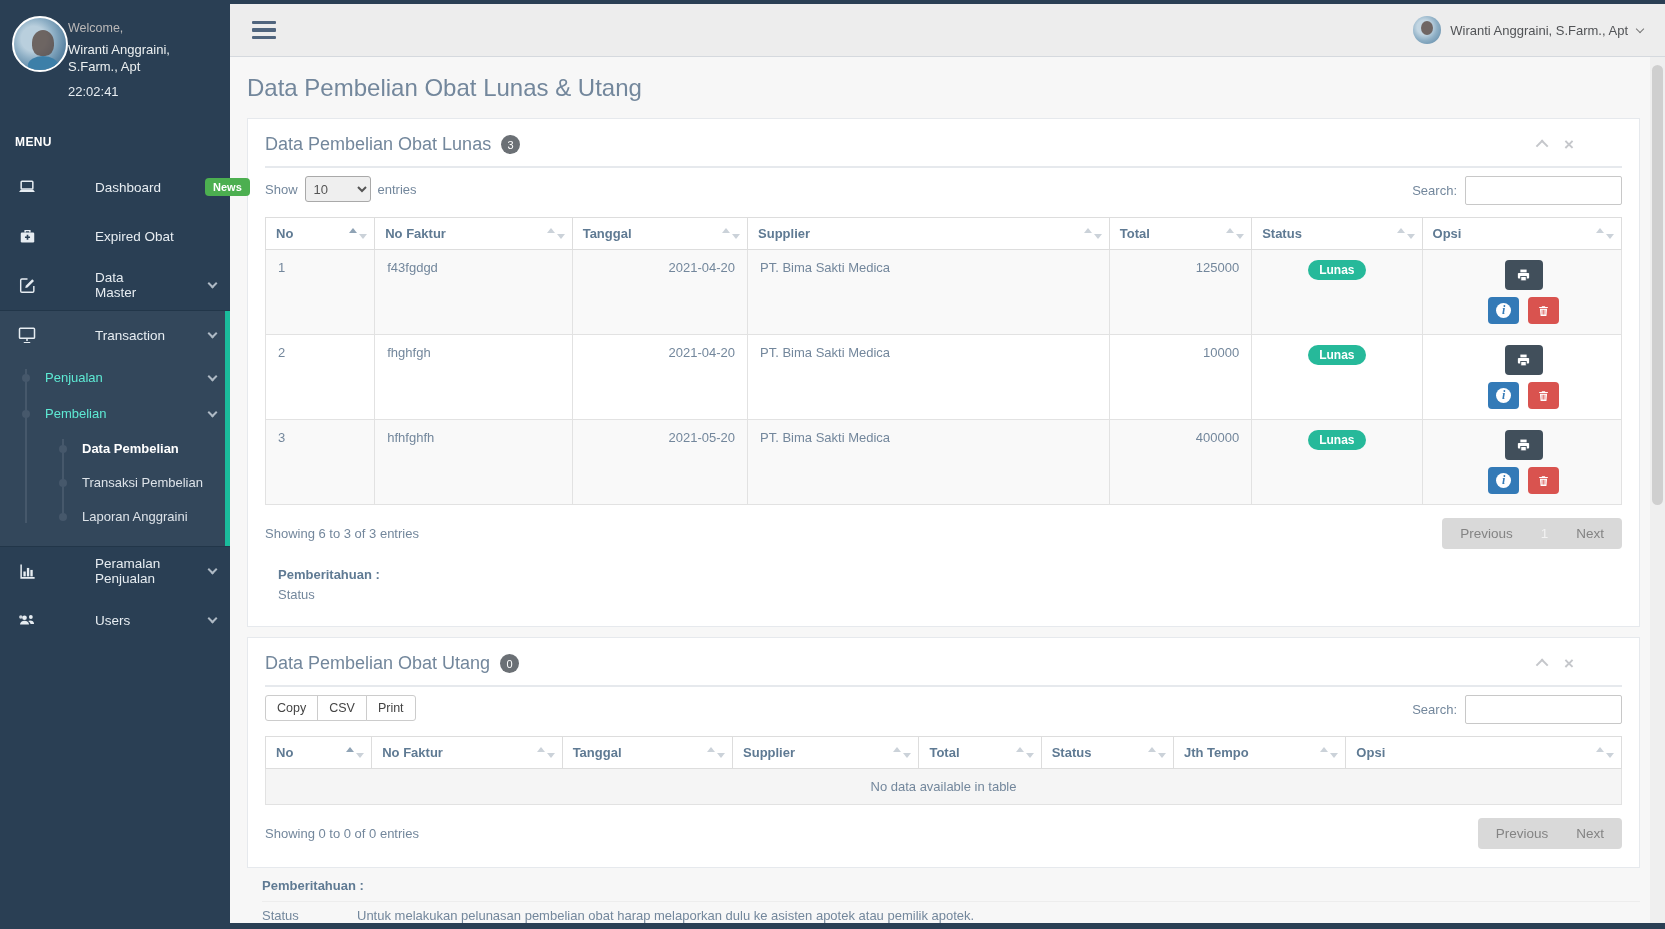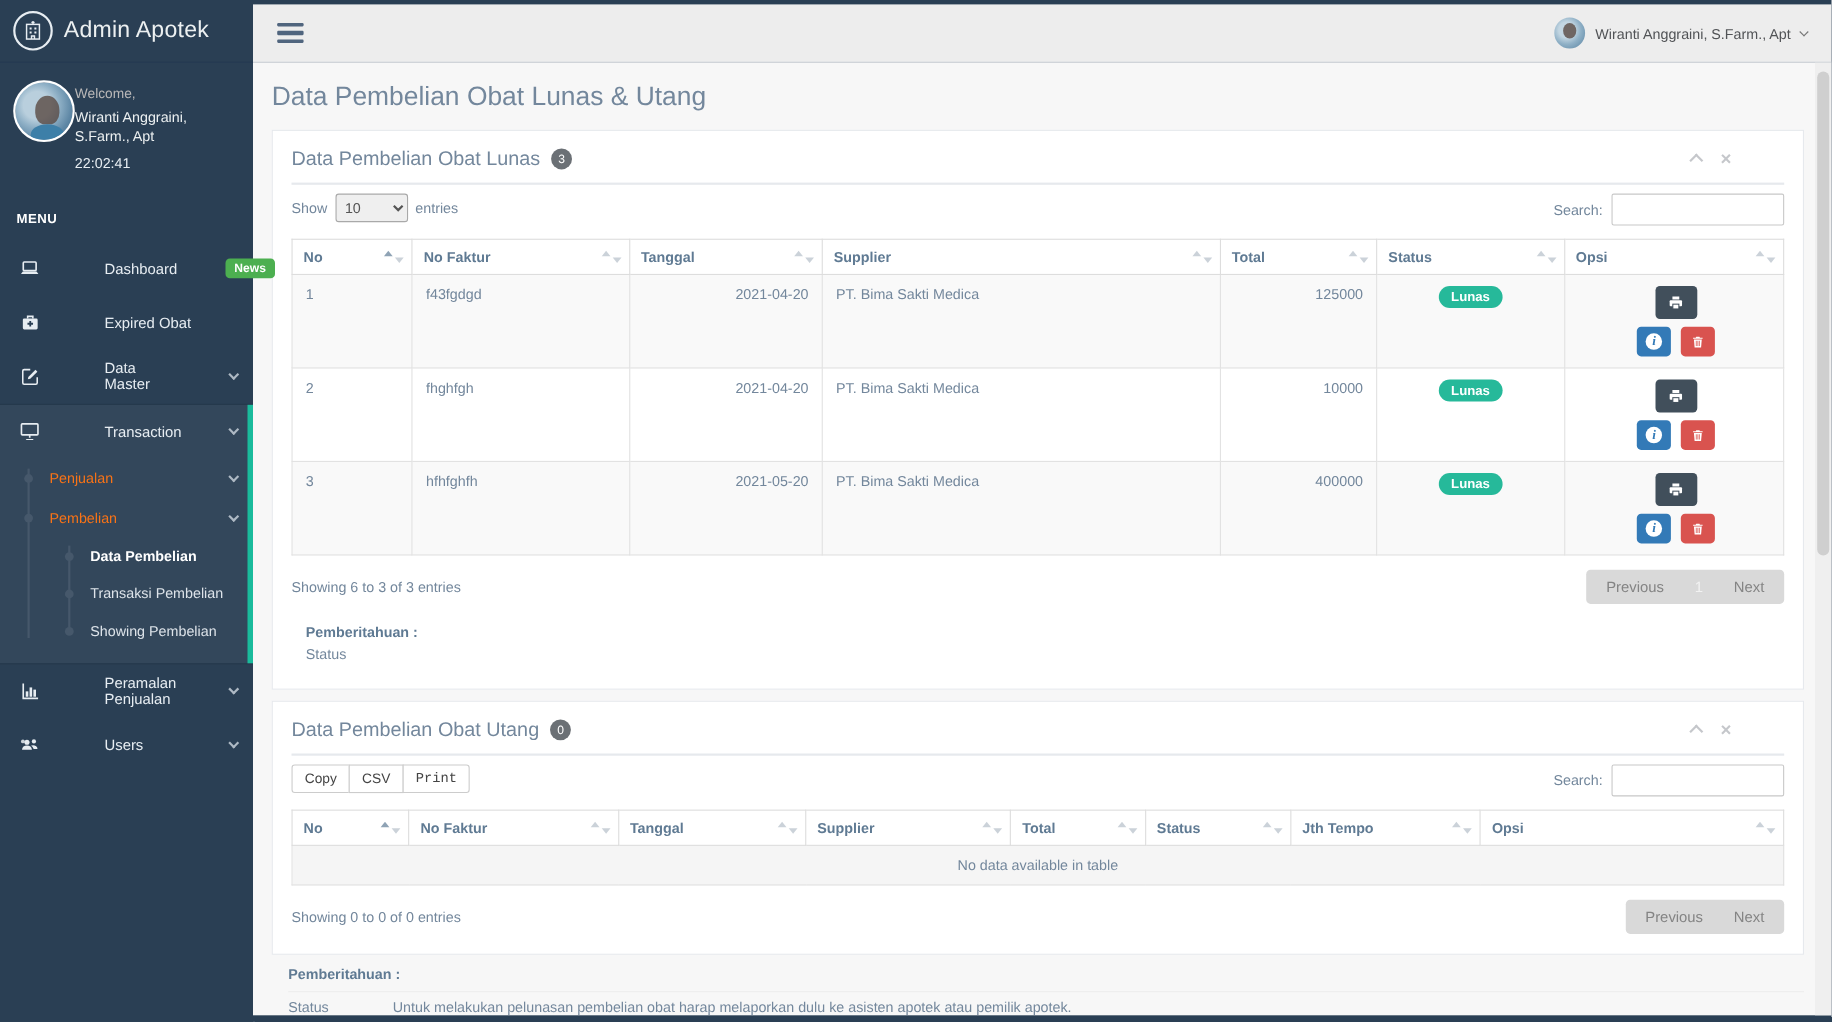--- a/index.html
+++ b/index.html
@@ -28,21 +28,21 @@
   .menu-label { margin:34px 15px 0; color:#FFFFFF; font-weight:bold; font-size:12px; letter-spacing:.4px; }
   .menu { margin-top:14px; }
   .mi { display:flex; align-items:center; height:49px; padding:0 14px 0 15px; cursor:pointer;gap:44px; }
   .mi .ico { width:24px; display:flex; justify-content:center; margin-right:12px; flex:0 0 auto; }
   .mi .lbl { color:#E7EDF2; font-size:13.5px; flex:1; }
   .chev { width:7px; height:7px; border-right:2px solid #AEB9C4; border-bottom:2px solid #AEB9C4; transform:rotate(45deg); margin-top:-3px; flex:0 0 auto;}
   .badge-news { background:#4CAF50; color:#fff; font-size:11px; font-weight:bold; padding:3px 8px; border-radius:4px; }
   .expanded { position:relative; background:rgba(255,255,255,.045); border-top:1px solid #223649; border-bottom:1px solid #223649; }
   .expanded .accent { position:absolute; right:0; top:0; bottom:0; width:5px; background:#1ABB9C; }
   .child-row { display:flex; align-items:center; height:36px; padding:0 14px 0 45px; position:relative; cursor:pointer; }
-  .child-row .lbl { color:#f97316; font-size:13px; flex:1; }
+  .child-row .lbl { color:#5eead4; font-size:13px; flex:1; }
   .gchild-row { display:flex; align-items:center; height:34px; padding:0 14px 0 82px; position:relative; cursor:pointer; }
   .gchild-row .lbl { color:#DDE3E9; font-size:13px; }
   .gchild-row.active .lbl { color:#FFFFFF; font-weight:bold; }
   .dot { position:absolute; width:8px; height:8px; border-radius:50%; background:#46586B; }
   .child-row .dot { left:22px; }
   .gchild-row .dot { left:59px; }
   .tree-line-1 { position:absolute; left:25px; top:58px; height:154px; width:2px; background:#46586B; }
   .tree-line-2 { position:absolute; left:62px; top:128px; height:80px; width:2px; background:#46586B; }
   .submenu-pad { padding-bottom:12px; }
   
@@ -65,21 +65,21 @@
   .tool-collapse { width:9px; height:9px; border-left:2.5px solid #C5C7CB; border-top:2.5px solid #C5C7CB; transform:rotate(45deg) translateY(2px); cursor:pointer; }
   .tool-close { color:#C5C7CB; font-weight:bold; font-size:17px; line-height:1; cursor:pointer; }
   .dt-toolbar { display:flex; align-items:flex-start; margin:8px 0 12px; font-size:13px; color:#73879C; }
   .dt-length { display:flex; align-items:center; gap:7px; }
   .dt-length select { width:66px; height:26px; border:1px solid #A9A9A9; border-radius:3px; color:#555; font-size:13px; padding:0 4px; font-family:"Liberation Sans",sans-serif; }
   .dt-search { margin-left:auto; display:flex; align-items:center; gap:8px; }
   .dt-search input { width:157px; height:29px; border:1px solid #C8C8C8; border-radius:2px; padding:0 6px; font-size:13px; }
   .dt-buttons { display:flex; }
   .dt-buttons .btn { background:#fff; border:1px solid #CCC; padding:5px 11px; font-size:12.5px; color:#444; cursor:pointer; margin-right:-1px; font-family:"Liberation Sans",sans-serif;}
   .dt-buttons .btn:first-child { border-radius:3px 0 0 3px; }
-  .dt-buttons .btn:last-child { border-radius:0 3px 3px 0;font-family:Liberation Mono, monospace; }
+  .dt-buttons .btn:last-child { border-radius:0 3px 3px 0; }
   table.dt { width:100%; border-collapse:collapse; table-layout:fixed; font-size:13px; color:#73879C; }
   table.dt th { position:relative; border:1px solid #DDD; padding:8px 22px 8px 10px; text-align:left; color:#5F7A93; font-weight:bold; height:32px; }
   table.dt td { border:1px solid #E2E2E2; padding:10px 12px; vertical-align:top; }
   .rows-tall td { height:82px; }
   tr.odd td { background:#F9F9F9; }
   .td-right { text-align:right; }
   .td-center { text-align:center; }
   .sort { position:absolute; right:7px; top:50%; transform:translateY(-50%); display:inline-flex; gap:2px; }
   .tri { width:0; height:0; border-left:4px solid transparent; border-right:4px solid transparent; }
   .tri-up { border-bottom:5px solid #CBD2D9; margin-top:-1px; }
@@ -107,31 +107,20 @@
   .footer-note .nlabel { width:95px; flex:0 0 auto; }
   
   .scrollbar { position:absolute; right:0; top:57px; bottom:6px; width:15px; background:#EFEFEF; z-index:6; }
   .scrollbar .thumb { position:absolute; left:2px; right:2px; top:8px; height:440px; background:#CFCFCF; border-radius:6px; }
   svg { display:block; }
 </style>
 </head>
 <body>
 
 <div class="sidebar">
-  <div class="brand">
-    <span class="brand-icon">
-      <svg width="20" height="20" viewBox="0 0 24 24" fill="none" stroke="#E7EDF2" stroke-width="1.6">
-        <rect x="5" y="5" width="14" height="16"></rect>
-        <path d="M12 1.2v3.4M10.2 2.9h3.6"></path>
-        <path d="M8.3 8.5h2.2v2.2H8.3zM13.5 8.5h2.2v2.2h-2.2zM8.3 12.8h2.2V15H8.3zM13.5 12.8h2.2V15h-2.2z" fill="#E7EDF2" stroke="none"></path>
-        <path d="M10.4 21v-3.4h3.2V21"></path>
-      </svg>
-    </span>
-    <span class="brand-title">Admin Apotek</span>
-  </div>
 
   <div class="profile">
     <div class="avatar-lg"></div>
     <div class="profile-text">
       <div class="welcome">Welcome,</div>
       <div class="profile-name">Wiranti Anggraini, S.Farm., Apt</div>
       <div class="clock">22:02:41</div>
     </div>
   </div>
 
@@ -204,21 +193,21 @@
         <div class="gchild-row active">
           <span class="dot"></span>
           <span class="lbl">Data Pembelian</span>
         </div>
         <div class="gchild-row">
           <span class="dot"></span>
           <span class="lbl">Transaksi Pembelian</span>
         </div>
         <div class="gchild-row">
           <span class="dot"></span>
-          <span class="lbl">Showing Pembelian</span>
+          <span class="lbl">Laporan Anggraini</span>
         </div>
       </div>
     </div>
 
     <div class="mi">
       <span class="ico">
         <svg width="19" height="19" viewBox="0 0 24 24" fill="#E7EDF2">
             <path d="M3 3v18h18v-1.9H4.9V3z"></path>
             <rect x="6.8" y="12" width="3" height="6.2"></rect>
             <rect x="11.2" y="7.5" width="3" height="10.7"></rect>

